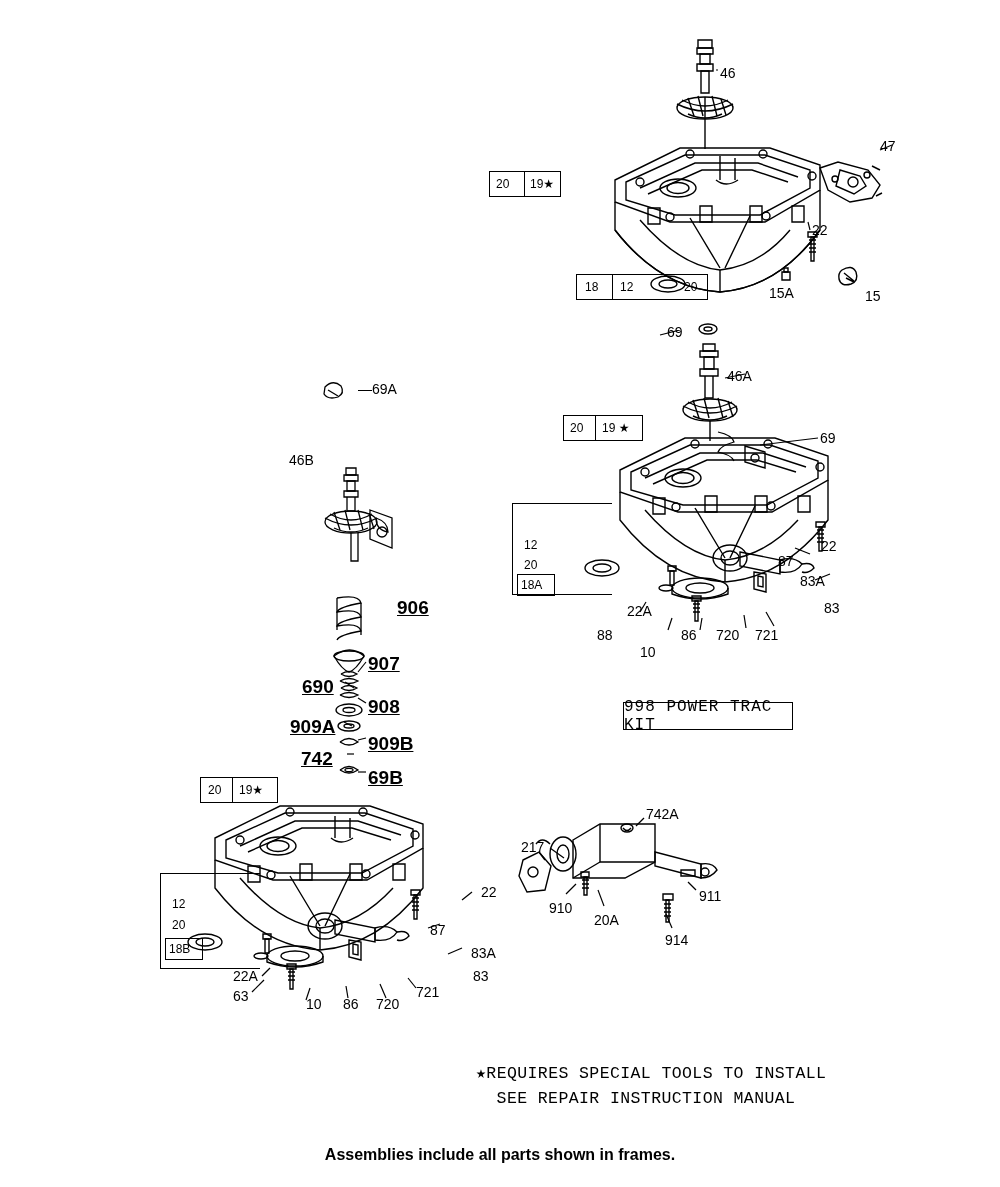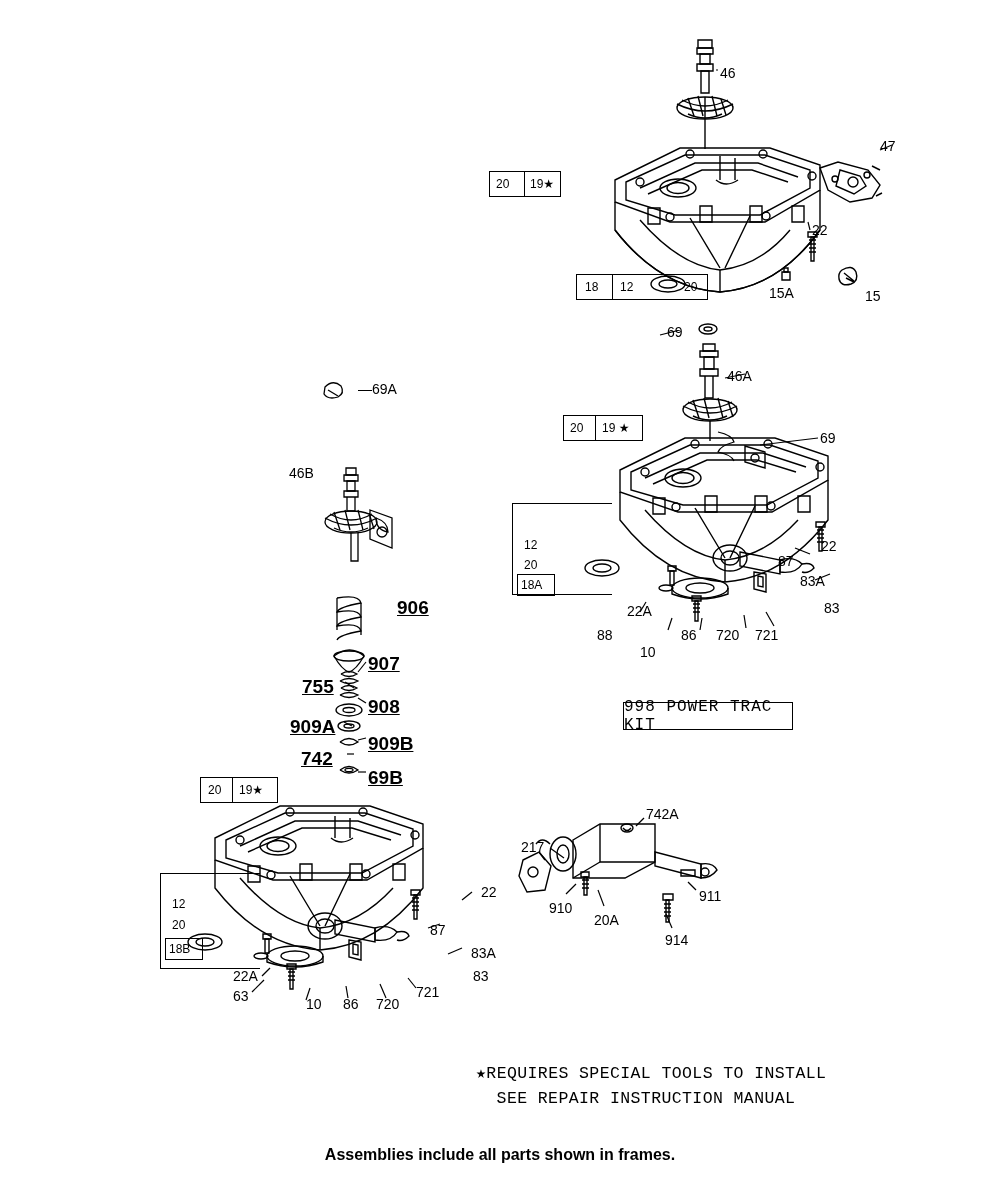--- a/index.html
+++ b/index.html
@@ -344,24 +344,24 @@
       <ellipse cx="49" cy="356" rx="5" ry="2"></ellipse>
 
       <path d="M40 372 q9 -7 18 0 q-9 6 -18 0"></path>
 
       <path d="M40 400 q9 -7 18 0 q-9 6 -18 0"></path>
       <ellipse cx="49" cy="400" rx="4" ry="1.6"></ellipse>
     </svg>
   </div>
 
   <div class="lbl" style="left:358px; top:381px;">—69A</div>
-  <div class="lbl" style="left:289px; top:465px;text-align:right;">46B</div>
+  <div class="lbl" style="left:289px; top:452px;text-align:right;">46B</div>
   <div class="lbl-b" style="left:397px; top:597px;">906</div>
   <div class="lbl-b" style="left:368px; top:653px;">907</div>
-  <div class="lbl-b" style="left:302px; top:676px;">755</div>
+  <div class="lbl-b" style="left:302px; top:676px;">690</div>
   <div class="lbl-b" style="left:368px; top:696px;">908</div>
   <div class="lbl-b" style="left:290px; top:716px;">909A</div>
   <div class="lbl-b" style="left:368px; top:733px;">909B</div>
   <div class="lbl-b" style="left:301px; top:748px;">742</div>
   <div class="lbl-b" style="left:368px; top:767px;">69B</div>
 
   <div class="art" style="left:300px; top:650px;">
     <svg width="120" height="140" stroke="#000" stroke-width="1.2" fill="none">
       <path d="M66 12 L58 22"></path>
       <path d="M45 32 L54 38"></path>

